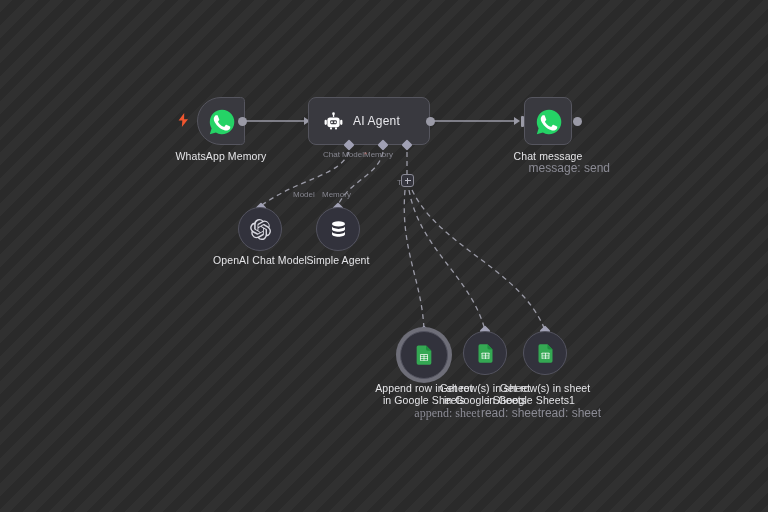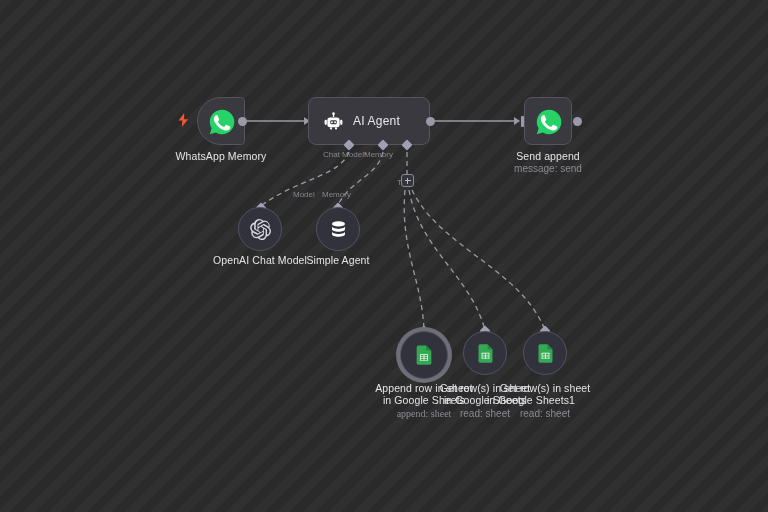--- a/index.html
+++ b/index.html
@@ -40,23 +40,23 @@
     position: absolute;
     text-align: center;
     color: #e4e4e7;
     font-size: 10.5px;
     line-height: 12.5px;
     white-space: nowrap;
     letter-spacing: .1px;
   }
   .node-sublabel {
     position: absolute;
-    text-align: center;
+    text-align: right;
     color: #8b8b95;
-    font-size: 10px;
+    font-size: 12px;
     line-height: 11px;
     white-space: nowrap;
   }
 
   
   .box {
     position: absolute;
     background: #39393f;
     border: 1px solid #55555e;
     box-sizing: border-box;
@@ -241,21 +241,21 @@
 
     <div class="box rounded" style="left:524px; top:97px; width:48px; height:48px;">
       <div style="position:absolute; left:9px; top:9px;">
         <svg class="icon-svg" width="30" height="30" viewBox="0 0 32 32" xmlns="http://www.w3.org/2000/svg">
           <path d="M16 3C8.8 3 3 8.8 3 16c0 2.4.7 4.7 1.9 6.7L3 29l6.5-1.8A13 13 0 1 0 16 3z" fill="#25D366"></path>
           <path d="M11.6 9.4c-.3-.7-.6-.7-.9-.7h-.8c-.3 0-.8.1-1.2.6s-1.5 1.5-1.5 3.6 1.6 4.2 1.8 4.5c.2.3 3 4.8 7.4 6.5 3.7 1.5 4.4 1.2 5.2 1.1.8-.1 2.6-1 2.9-2s.4-1.9.3-2c-.1-.2-.4-.3-.8-.5s-2.6-1.3-3-1.4c-.4-.1-.7-.2-1 .2s-1.1 1.4-1.4 1.7c-.3.3-.5.3-.9.1s-1.8-.7-3.5-2.2c-1.3-1.1-2.1-2.5-2.4-2.9s0-.6.2-.8c.2-.2.4-.5.6-.7.2-.2.3-.4.4-.7s.1-.5 0-.7c-.1-.2-.9-2.3-1.2-3z" fill="#ffffff"></path>
         </svg>
       </div>
     </div>
     <div class="dot-out" style="left:573px; top:117px;"></div>
-    <div class="node-label" style="left:486px; top:150px; width:124px;">Send append</div>
+    <div class="node-label" style="left:486px; top:150px; width:124px;">Chat message</div>
     <div class="node-sublabel" style="left:486px; top:163px; width:124px;">message: send</div>
   </div>
 
   <div class="node">
     <div class="port-label" style="left:249px; top:190px;padding-left:44px;">Model</div>
     <div class="diamond" style="left:257px; top:204px;"></div>
     <div class="circle" style="left:238px; top:207px; width:44px; height:44px;">
       <span>
         <svg class="icon-svg" width="23" height="23" viewBox="0 0 24 24" xmlns="http://www.w3.org/2000/svg">
           <path d="M21.3 10a5.4 5.4 0 0 0-.5-4.5 5.5 5.5 0 0 0-5.9-2.6A5.4 5.4 0 0 0 10.8 1a5.5 5.5 0 0 0-5.2 3.8A5.4 5.4 0 0 0 2 7.4a5.5 5.5 0 0 0 .7 6.4 5.4 5.4 0 0 0 .5 4.5 5.5 5.5 0 0 0 5.9 2.6A5.4 5.4 0 0 0 13.2 23a5.5 5.5 0 0 0 5.2-3.8 5.4 5.4 0 0 0 3.6-2.6 5.5 5.5 0 0 0-.7-6.6zM13.2 21.5a4.1 4.1 0 0 1-2.6-.9l.1-.1 4.4-2.5a.7.7 0 0 0 .4-.6v-6.2l1.8 1.1v5a4.1 4.1 0 0 1-4.1 4.2zM4.4 17.7a4.1 4.1 0 0 1-.5-2.8l.1.1 4.4 2.5a.7.7 0 0 0 .7 0l5.4-3.1v2.1L10 19a4.1 4.1 0 0 1-5.6-1.3zM3.3 8.2A4.1 4.1 0 0 1 5.4 6.4v5.1a.7.7 0 0 0 .4.6l5.4 3.1-1.8 1-4.4-2.5a4.1 4.1 0 0 1-1.7-5.5zm15.3 3.5L13.2 8.6l1.8-1 4.4 2.5a4.1 4.1 0 0 1-.6 7.4v-5.1a.7.7 0 0 0-.2-.7zM20.4 9l-.1-.1-4.4-2.6a.7.7 0 0 0-.7 0L9.8 9.4V7.3L14.4 4.6a4.1 4.1 0 0 1 6.1 4.4zM8.8 12.7L7 11.6v-5a4.1 4.1 0 0 1 6.8-3.2l-.1.1-4.4 2.5a.7.7 0 0 0-.4.6zm1-2.1L12.2 9.2l2.4 1.4v2.8L12.2 14.8 9.8 13.4z" fill="#d8d8e0"></path>

